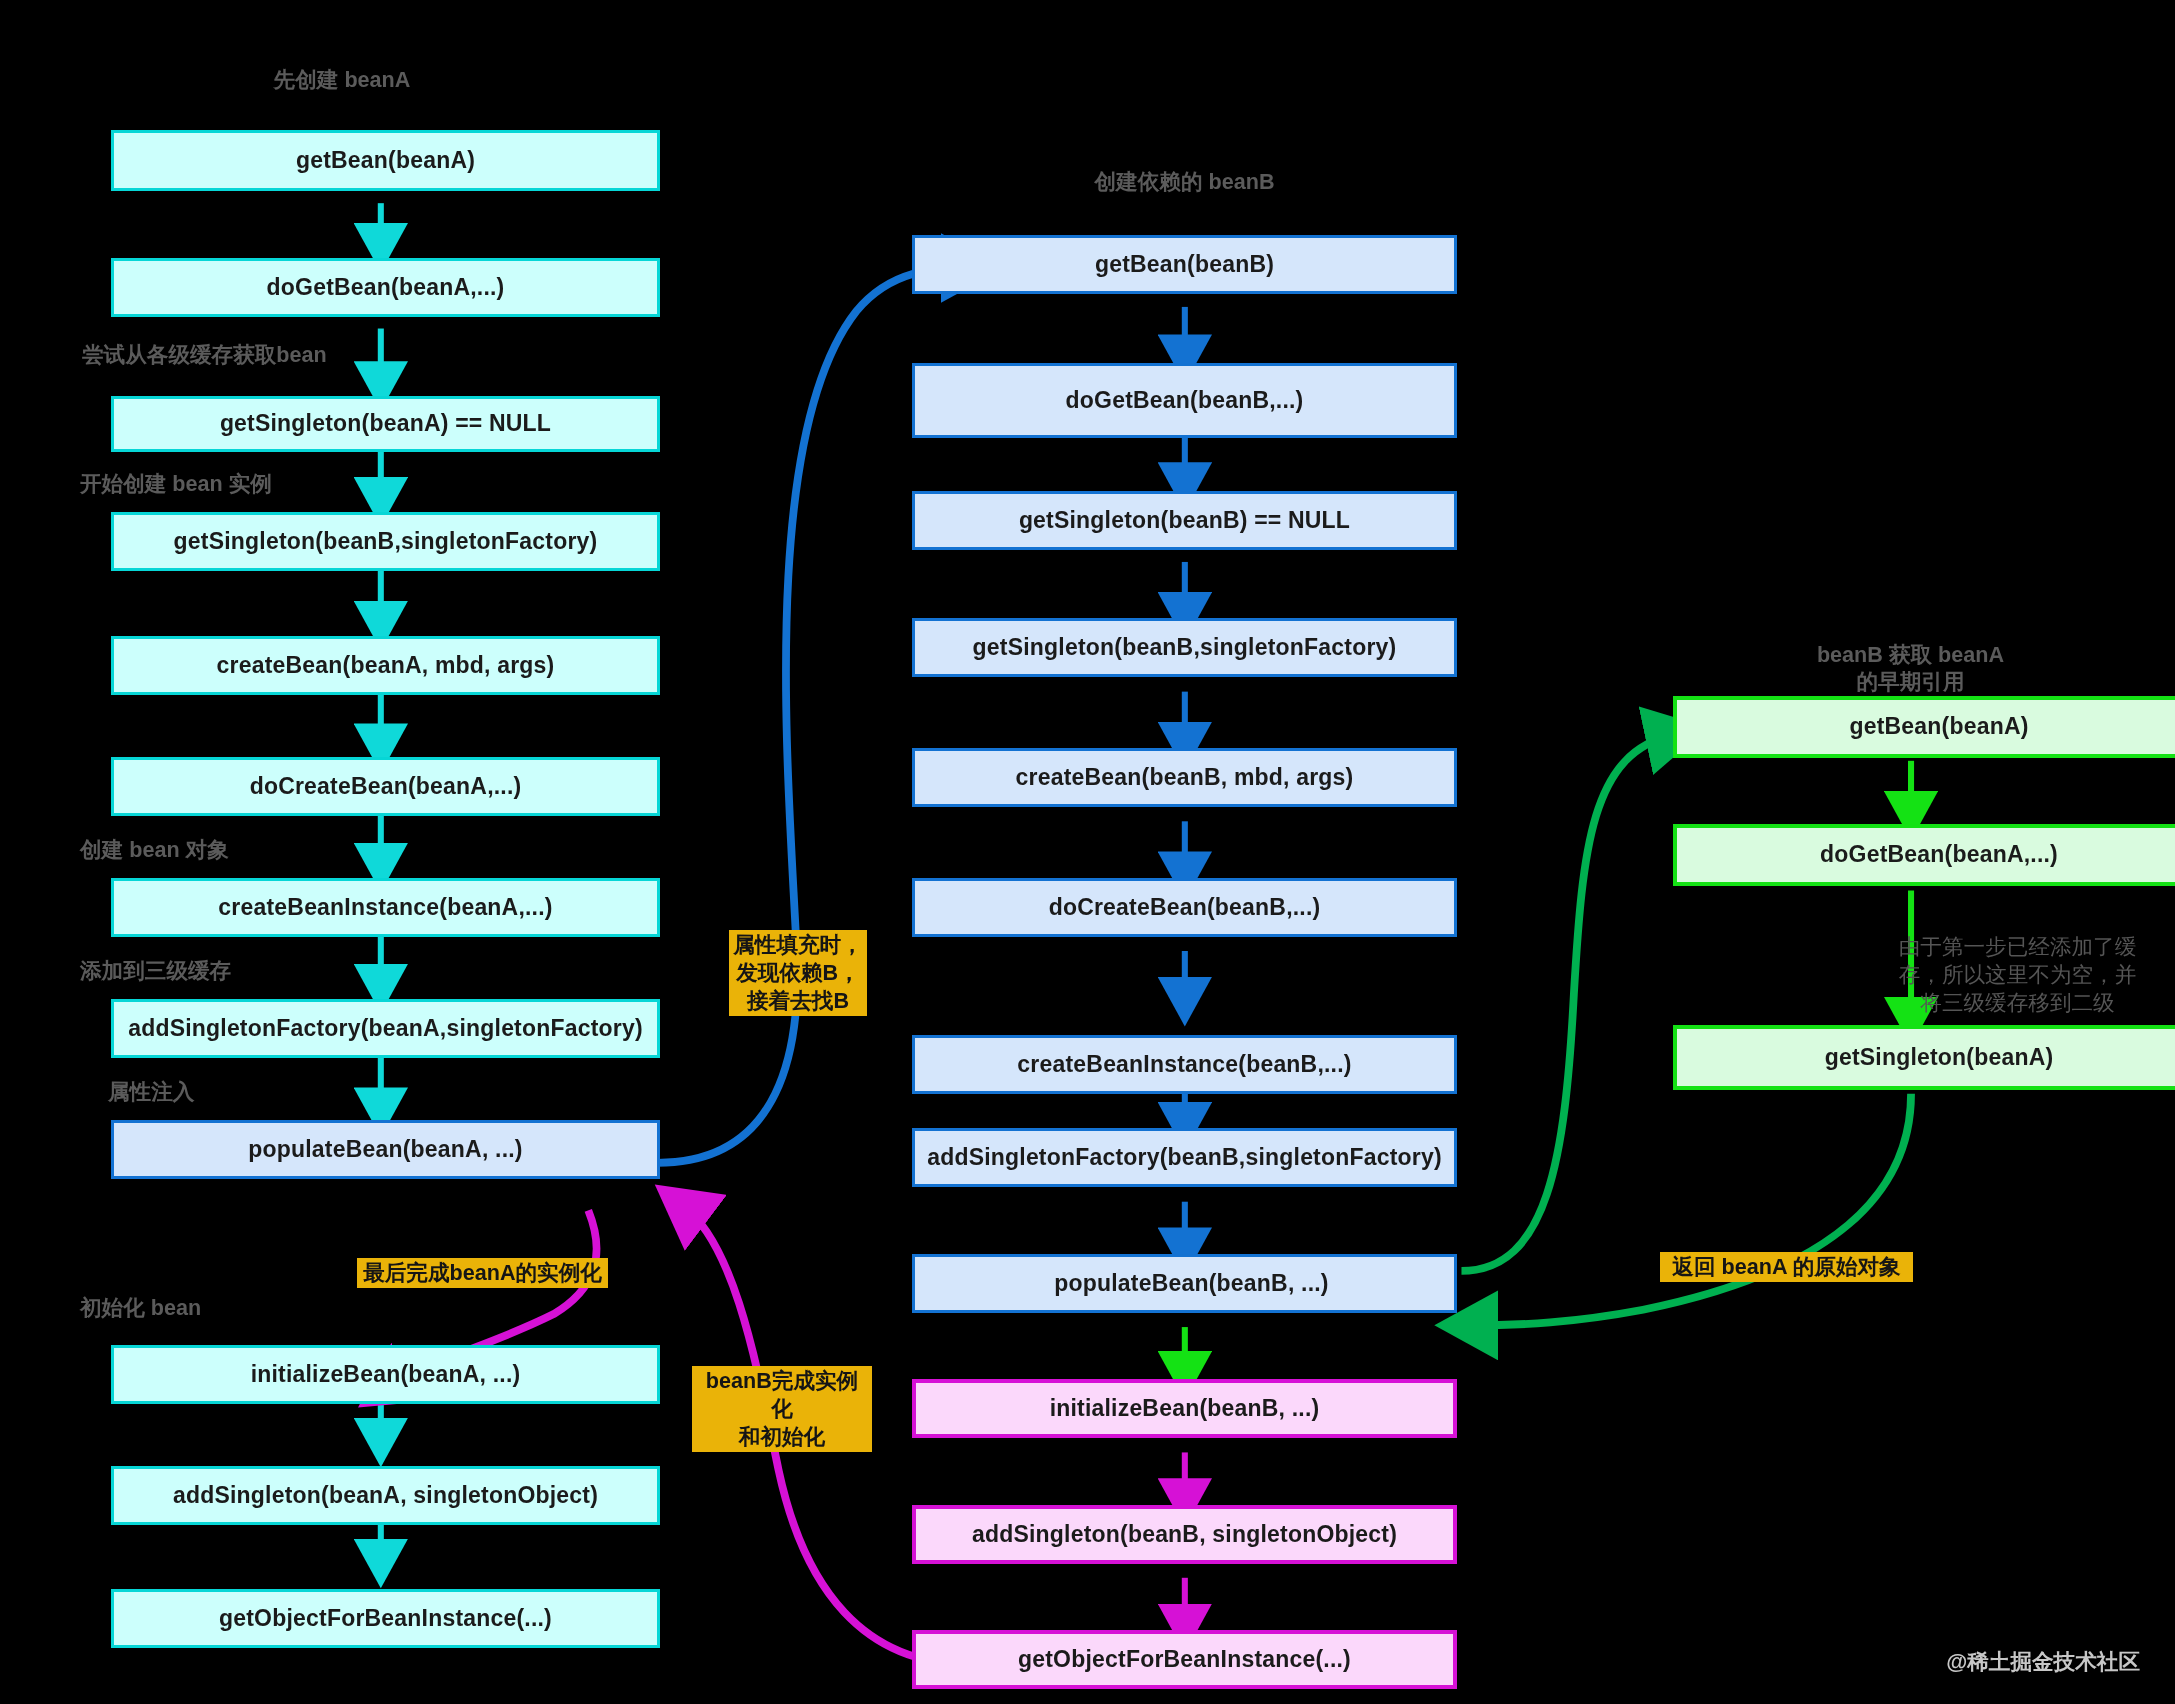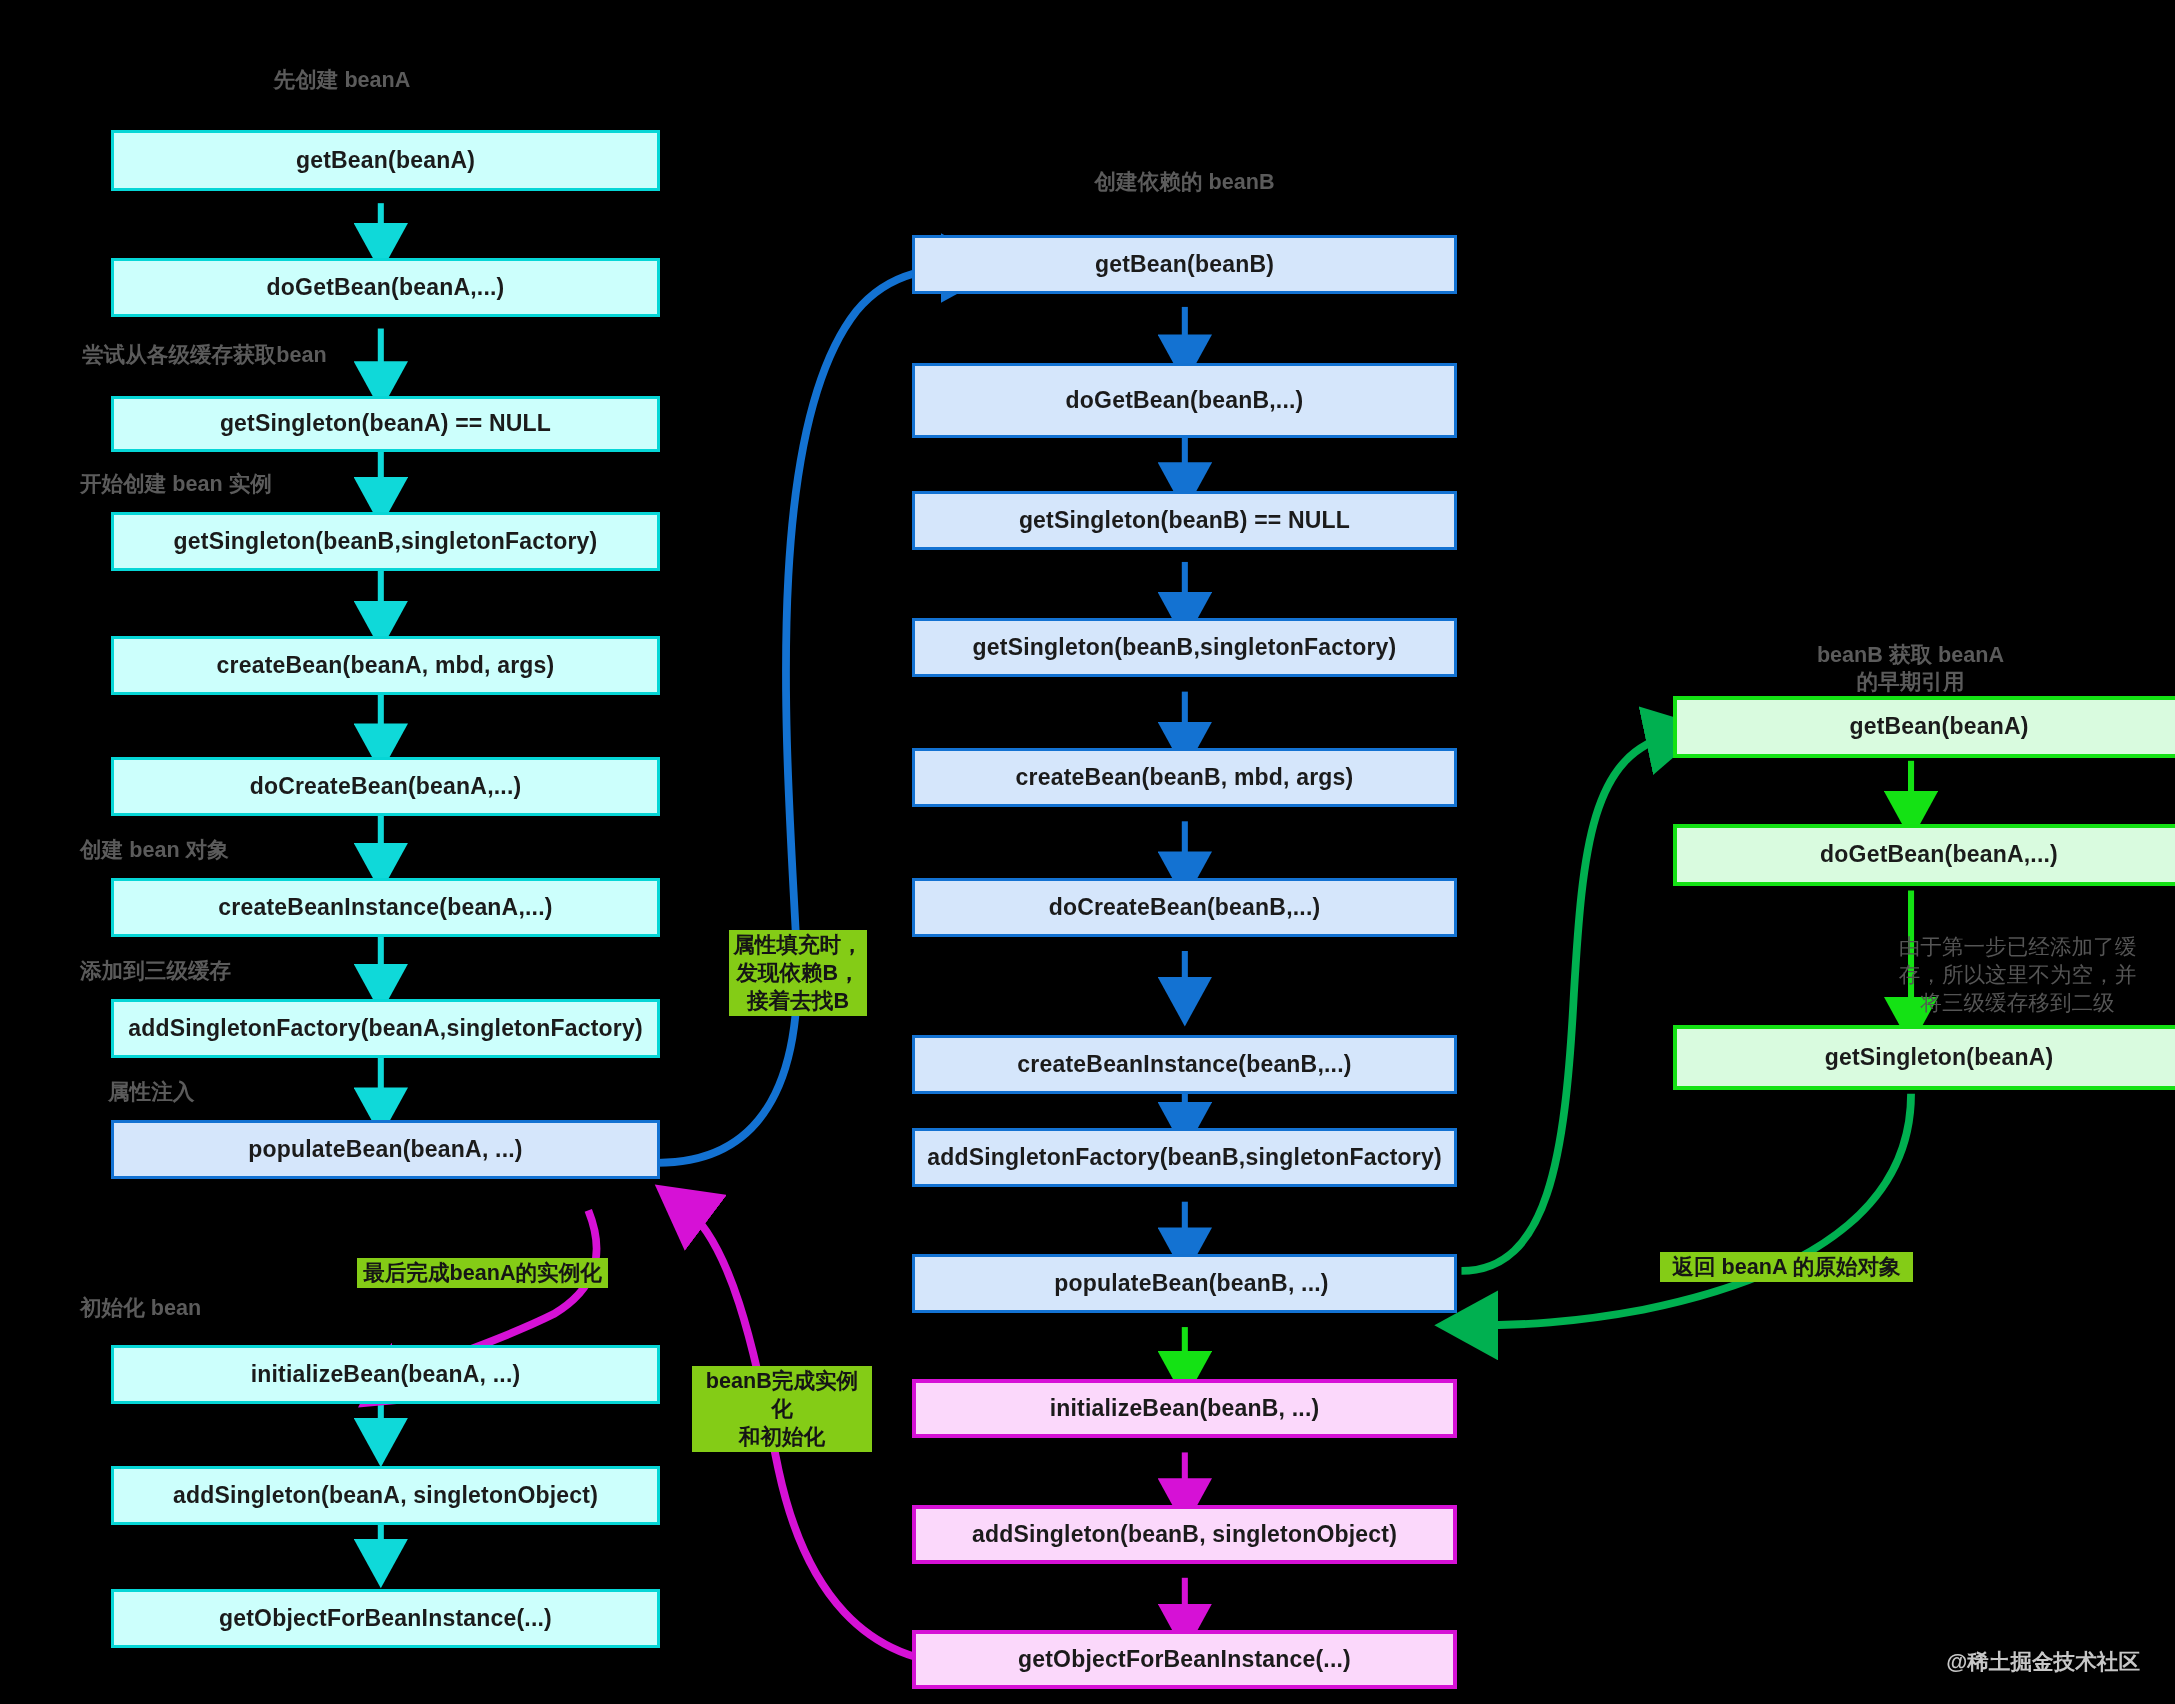--- a/index.html
+++ b/index.html
@@ -38,21 +38,21 @@
     font-size:21.6px;
     white-space:pre-line;
     line-height:1.25;
     z-index:2;
   }
   .caption.center{text-align:center;}
 
   
   .edgelabel{
     position:absolute;
-    background:#84cc16;
+    background:#eab308;
     color:#151515;
     font-weight:bold;
     font-size:21.6px;
     line-height:1.3;
     text-align:center;
     white-space:pre-line;
     padding:0.9px 3.5px;
     z-index:5;
   }
   

